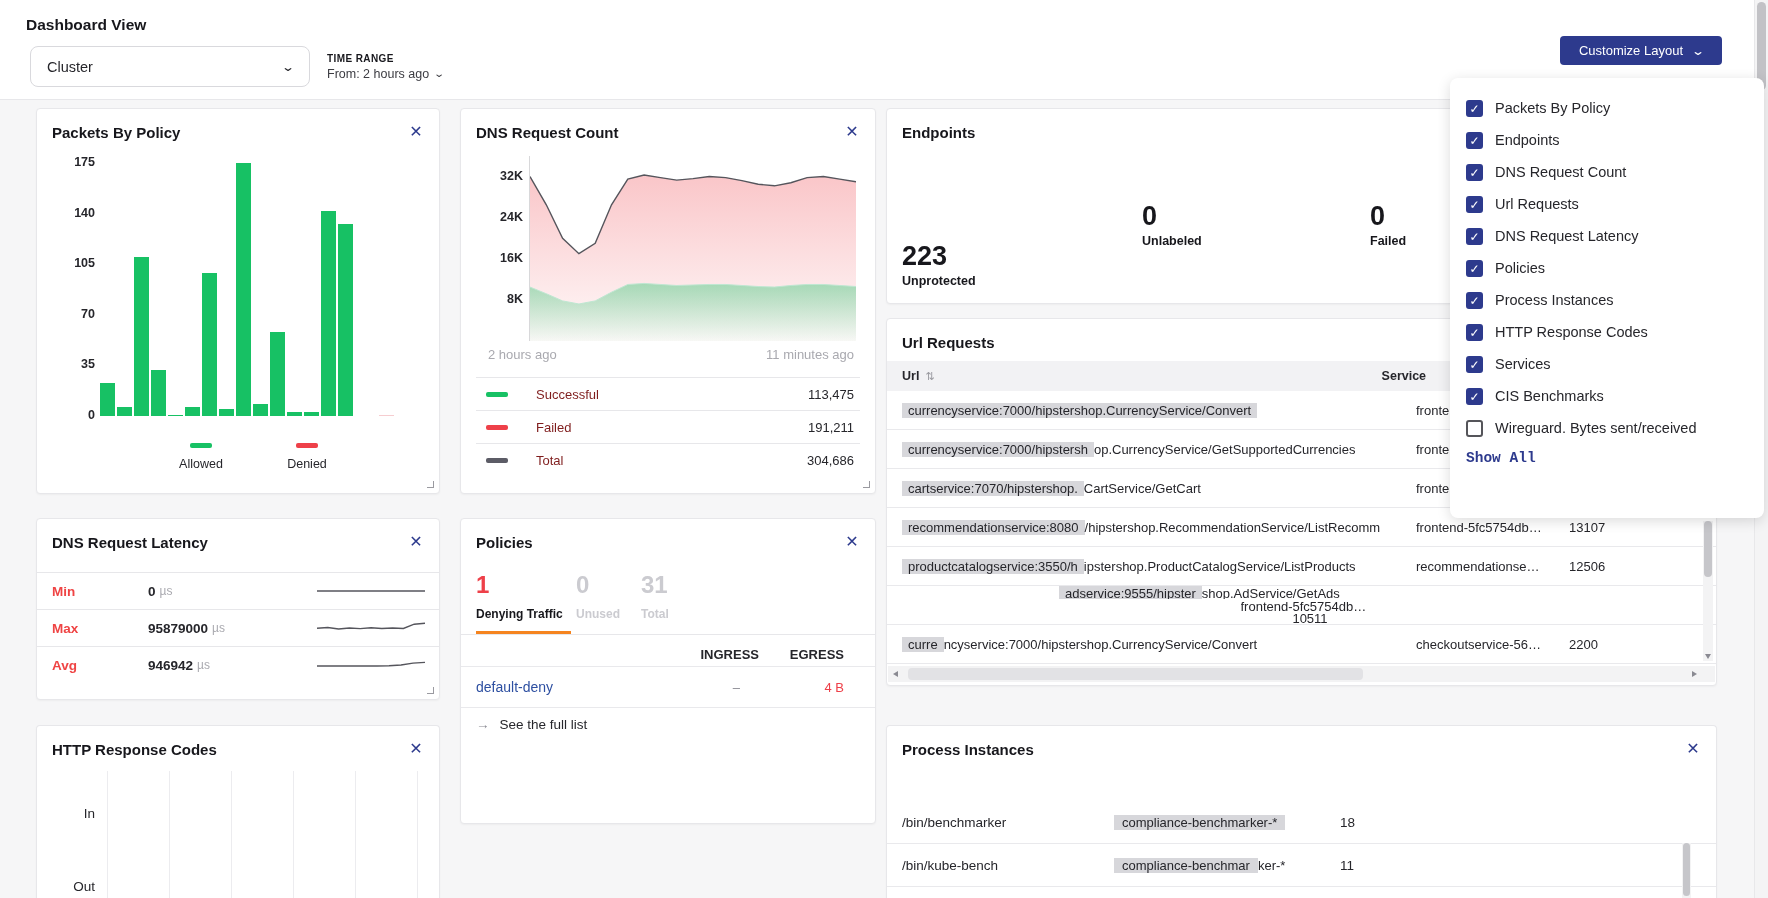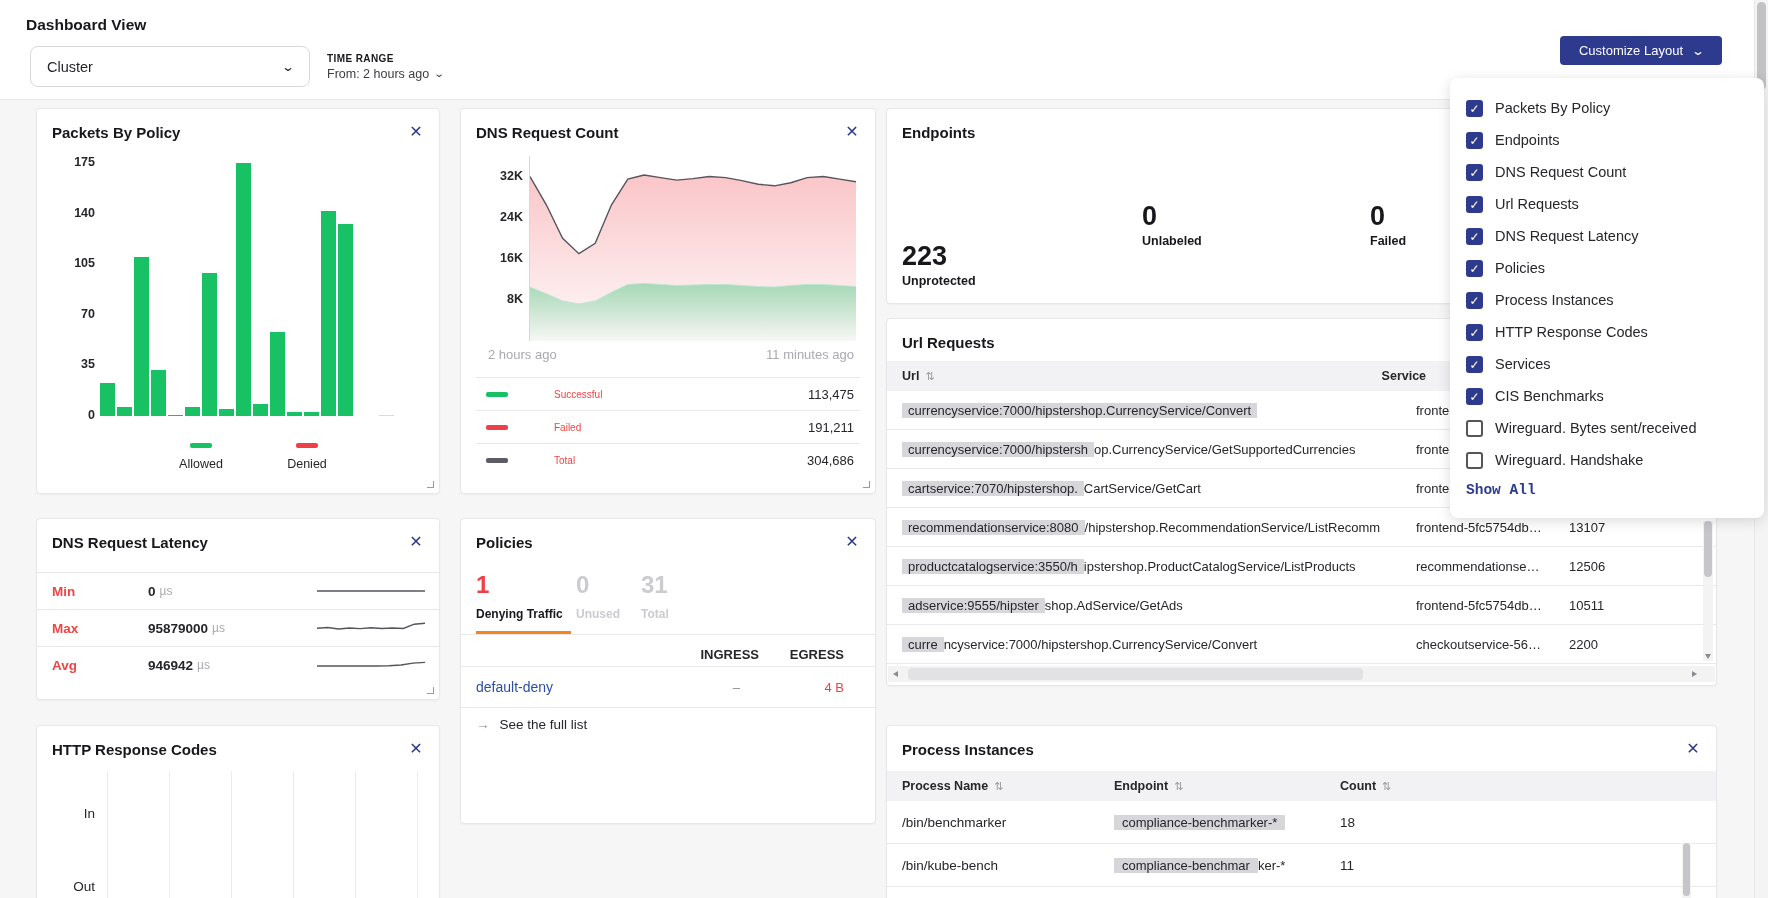--- a/index.html
+++ b/index.html
@@ -25,21 +25,21 @@
   .bar.denied { background:#f6cdd0; margin-left:auto; margin-right:29px; }
   .pbp-legend-item { position:absolute; width:80px; text-align:center; top:325px; }
   .swatch { display:inline-block; width:22px; height:5px; border-radius:2px; }
   .pbp-legend-item .lbl { font-size:12.5px; color:#26262b; margin-top:5px; }
   
   .dns-plot { position:absolute; left:68px; top:47px; width:327px; height:185px; border-left:1px solid #d8d8da; }
   .dns-plot svg { width:100%; height:100%; display:block; }
   .xlab { position:absolute; top:238px; font-size:13px; color:#a9a9af; }
   .legend-row { position:absolute; left:15px; right:15px; height:33px; border-top:1px solid #e7e7ea; display:flex; align-items:center; }
   .legend-row .swatch { margin-left:10px; }
-  .legend-row .llab { margin-left:46px; font-size:10px; color:#ef4444; }
+  .legend-row .llab { margin-left:28px; font-size:13px; color:#7f1d1d; }
   .legend-row .lval { margin-left:auto; margin-right:6px; font-size:13px; color:#26262b; }
   
   .stat { position:absolute; top:92px; }
   .stat .num { font-size:27px; font-weight:800; color:#17171c; }
   .stat .slab { font-size:12.5px; font-weight:700; color:#17171c; margin-top:2px; }
   
   .thead { position:absolute; left:0; right:0; background:#f2f2f4; display:flex; align-items:center; }
   .th { font-size:12.5px; font-weight:700; color:#26262b; }
   .sort { color:#9a9aa0; font-size:11px; margin-left:6px; font-weight:400; }
   .trow { position:absolute; left:0; right:0; height:39px; border-bottom:1px solid #e9e9ec; display:flex; align-items:center; font-size:13px; color:#26262b; }
@@ -237,21 +237,21 @@
         <div class="trow" style="top: 189px;">
           <div class="cell" style="margin-left: 15px; width: 500px;"><span class="hl">recommendationservice:8080</span><span>/hipstershop.RecommendationService/ListRecomm</span></div>
           <div class="cell" style="margin-left: 14px; width: 136px;">frontend-5fc5754db…</div>
           <div class="cell" style="margin-left: 17px;">13107</div>
         </div>
         <div class="trow" style="top: 228px;">
           <div class="cell" style="margin-left: 15px; width: 500px;"><span class="hl">productcatalogservice:3550/h</span><span>ipstershop.ProductCatalogService/ListProducts</span></div>
           <div class="cell" style="margin-left: 14px; width: 136px;">recommendationse…</div>
           <div class="cell" style="margin-left: 17px;">12506</div>
         </div>
-        <div class="trow" style="top: 267px;">
+        <div class="trow" style="top: 267px; flex-direction: column;">
           <div class="cell" style="margin-left: 15px; width: 500px;"><span class="hl">adservice:9555/hipster</span><span>shop.AdService/GetAds</span></div>
           <div class="cell" style="margin-left: 14px; width: 136px;">frontend-5fc5754db…</div>
           <div class="cell" style="margin-left: 17px;">10511</div>
         </div>
         <div class="trow" style="top: 306px;">
           <div class="cell" style="margin-left: 15px; width: 500px;"><span class="hl">curre</span><span>ncyservice:7000/hipstershop.CurrencyService/Convert</span></div>
           <div class="cell" style="margin-left: 14px; width: 136px;">checkoutservice-56…</div>
           <div class="cell" style="margin-left: 17px;">2200</div>
         </div>
       </div>
@@ -336,25 +336,20 @@
     <div class="http-plot"></div>
     <div id="http-labels">
         <div class="http-lab" style="left: 8px; top: 80px;">In</div>
         <div class="http-lab" style="left: 8px; top: 153px;">Out</div>
       </div>
   </div>
 
   <div class="card" style="left:886px; top:625px; width:831px; height:240px; overflow:hidden; border-bottom:none; border-radius:4px 4px 0 0;">
     <div class="card-title">Process Instances</div>
     <div class="close-x">✕</div>
-    <div class="thead" style="top:45px; height:30px;">
-      <div class="th" style="margin-left:15px; width:212px;"><span>Process Name</span><span class="sort">⇅</span></div>
-      <div class="th" style="width:226px;"><span>Endpoint</span><span class="sort">⇅</span></div>
-      <div class="th"><span>Count</span><span class="sort">⇅</span></div>
-    </div>
     <div id="process-rows">
         <div class="trow" style="top: 75px; height: 43px;">
           <div class="cell" style="margin-left: 15px; width: 212px; font-size: 13.5px;">/bin/benchmarker</div>
           <div class="cell" style="width: 226px;"><span class="hl" style="padding: 5px 8px;">compliance-benchmarker-*</span></div>
           <div class="cell" style="font-size: 13.5px;">18</div>
         </div>
         <div class="trow" style="top: 118px; height: 43px;">
           <div class="cell" style="margin-left: 15px; width: 212px; font-size: 13.5px;">/bin/kube-bench</div>
           <div class="cell" style="width: 226px;"><span class="hl" style="padding: 5px 8px;">compliance-benchmar</span><span>ker-*</span></div>
           <div class="cell" style="font-size: 13.5px;">11</div>
@@ -411,19 +406,15 @@
         <div class="menu-label">Services</div>
       </div>
       <div class="menu-item">
         <div class="cb on" style="display: inline-block;">✓</div>
         <div class="menu-label">CIS Benchmarks</div>
       </div>
       <div class="menu-item">
         <div class="cb" style="display: inline-block;"></div>
         <div class="menu-label">Wireguard. Bytes sent/received</div>
       </div>
-      <div class="menu-item">
-        <div class="cb" style="display: inline-block;"></div>
-        <div class="menu-label">Wireguard. Handshake</div>
-      </div>
     </div>
   <div class="show-all">Show All</div>
 </div>
 
 </body></html>

